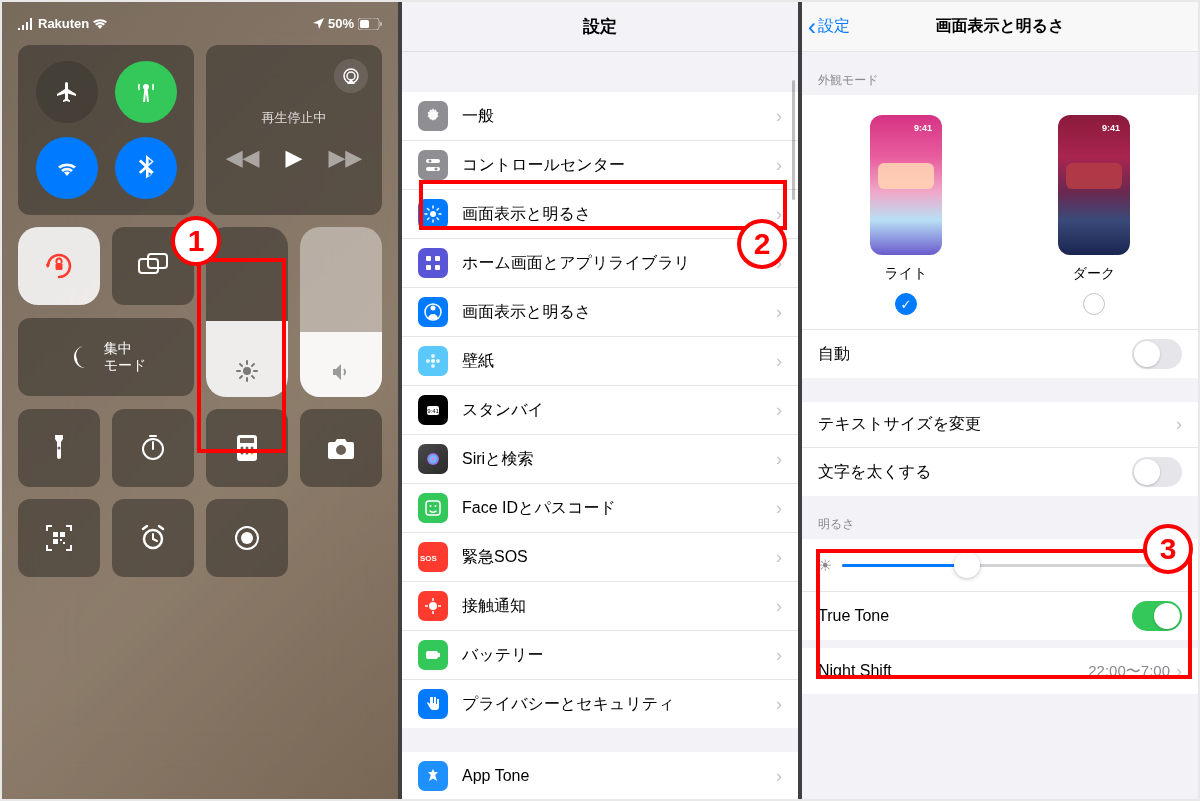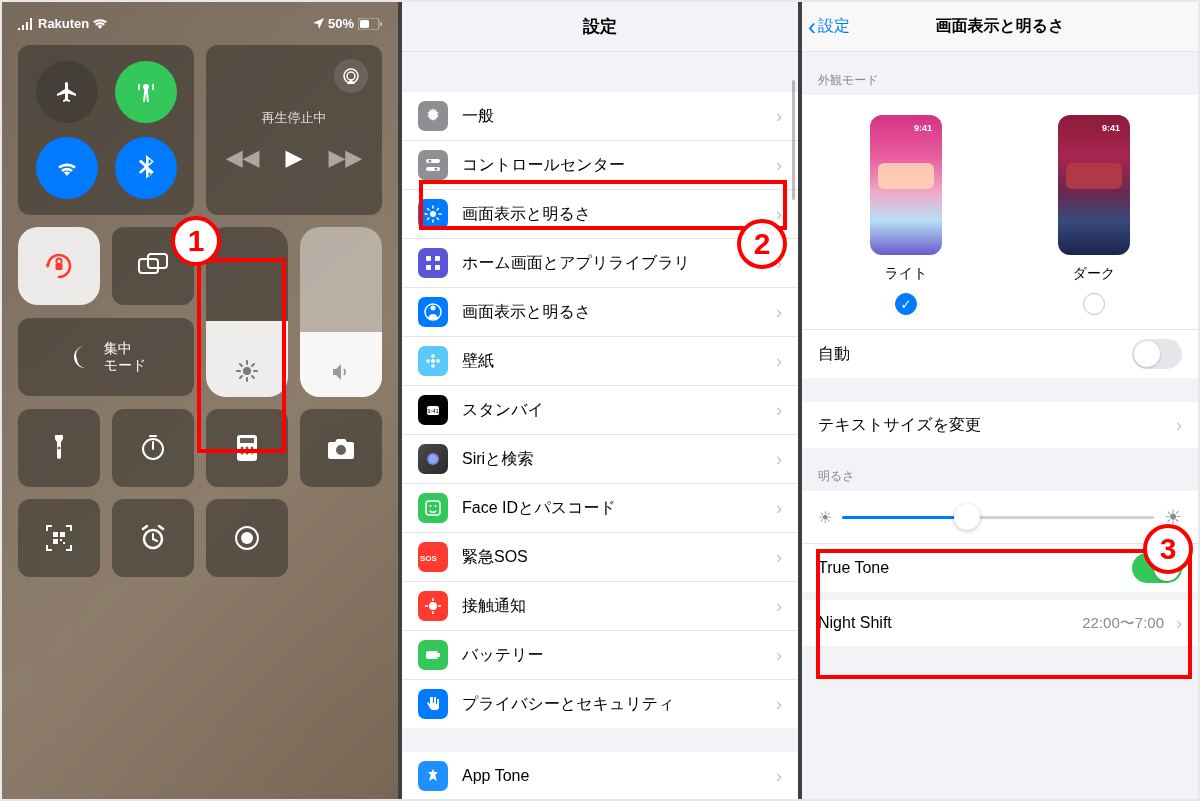--- a/index.html
+++ b/index.html
@@ -44,21 +44,21 @@
 
 .p2 { background:#f2f2f7; }
 .nav2 { height:50px; display:flex; align-items:center; justify-content:center; font-size:17px; font-weight:600; background:#f2f2f7; border-bottom:.5px solid rgba(0,0,0,.08); }
 .sep { height:24px; }
 .list { background:#fff; }
 .row { display:flex; align-items:center; padding:9px 16px; border-bottom:.5px solid rgba(0,0,0,.1); min-height:46px; cursor:pointer; position:relative; }
 .row:last-child { border-bottom:none; }
 .row .icon { width:30px; height:30px; border-radius:7px; margin-right:14px; display:flex; align-items:center; justify-content:center; color:#fff; flex-shrink:0; font-size:16px; }
 .row .label { flex:1; font-size:16px; color:#000; }
 .row .chev { color:#c5c5c7; font-size:18px; }
-.row .val { color:#8a8a8e; font-size:15px; margin-right:12px; }
+.row .val { color:#8a8a8e; font-size:15px; margin-right:6px; }
 .ic-gray{background:#8e8e93;} .ic-gray2{background:#8e8e93;} .ic-blue{background:#007aff;} .ic-purple{background:#5856d6;} .ic-teal{background:#5ac8fa;} .ic-black{background:#000;} .ic-siri{background:linear-gradient(135deg,#4a4a4a,#2a2a2a);} .ic-green{background:#34c759;} .ic-red{background:#ff3b30;} .ic-red2{background:#ff3b30;} .ic-battery{background:#34c759;} .ic-hand{background:#007aff;} .ic-appstore{background:#1e90ff;}
 
 
 .p3 { background:#f2f2f7; }
 .nav3 { height:50px; display:flex; align-items:center; background:#f8f8f8; border-bottom:.5px solid rgba(0,0,0,.08); position:relative; }
 .nav3 .back { position:absolute; left:6px; color:#007aff; font-size:16px; display:flex; align-items:center; cursor:pointer; }
 .nav3 .title { margin:0 auto; font-size:16px; font-weight:600; }
 .sectlabel { font-size:12px; color:#8a8a8e; padding:20px 16px 6px; }
 .card { background:#fff; }
 .appearance { display:flex; justify-content:space-around; padding:20px 10px 14px; }
@@ -491,20 +491,24 @@
       <div class="toggle"></div>
     </div>
   </div>
 
   <div class="sep"></div>
   <div class="card">
     <div class="row">
       <div class="label">テキストサイズを変更</div>
       <div class="chev">›</div>
     </div>
+    <div class="row">
+      <div class="label">文字を太くする</div>
+      <div class="toggle"></div>
+    </div>
   </div>
 
   <div class="sectlabel">明るさ</div>
   <div class="card">
     <div class="brightslider">
       <span class="sun">☀︎</span>
       <div class="track">
             <div class="prog"></div>
             <div class="knob"></div>
           </div>

